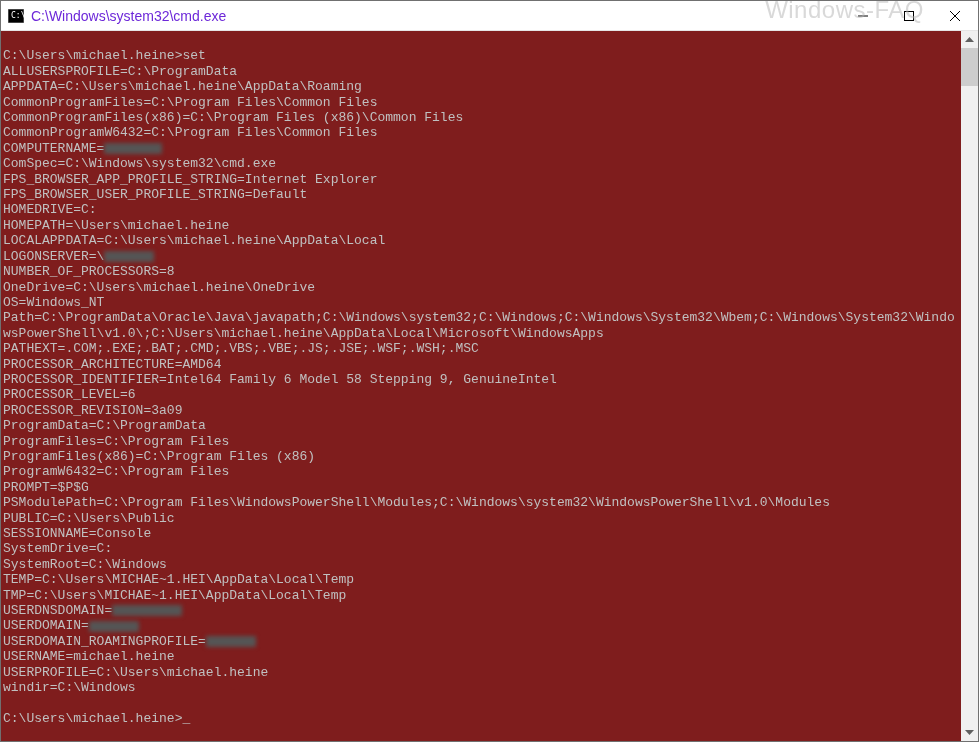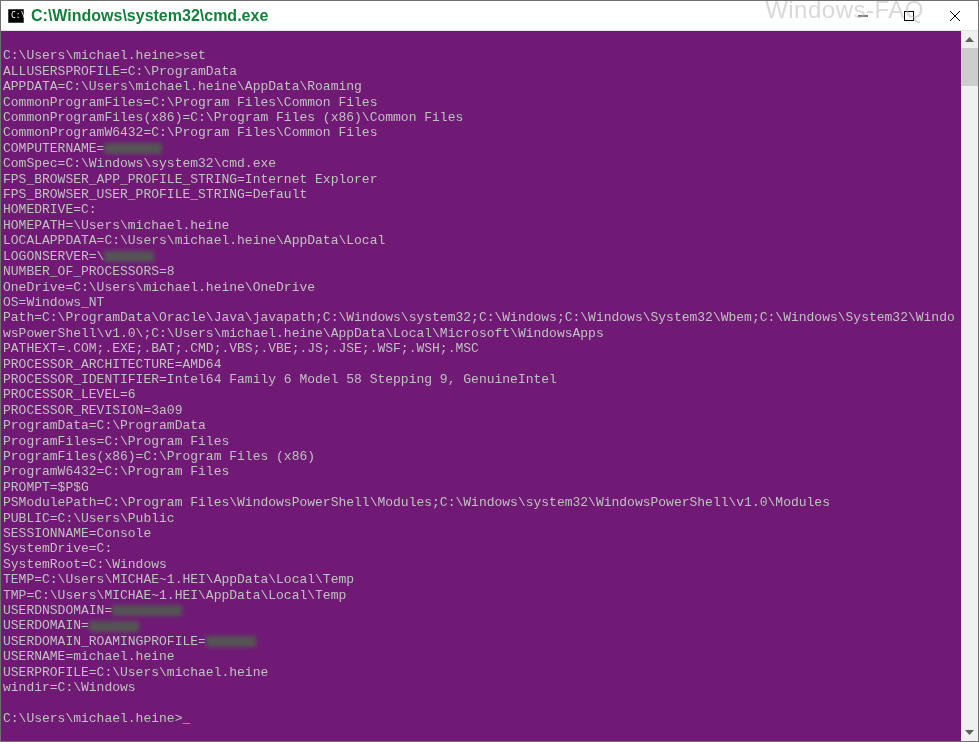--- a/index.html
+++ b/index.html
@@ -40,24 +40,23 @@
     }
     .titlebar .app-icon {
       width: 16px;
       height: 16px;
       margin: 0 7px;
       display: flex;
       align-items: center;
       justify-content: center;
     }
     .titlebar .title {
-      font-size: 16px;
-      color: #15803d;
+      font-size: 14px;
+      color: #6d28d9;
       flex: 1;
-      font-weight: bold;
     }
     .titlebar .controls {
       display: flex;
       height: 100%;
     }
     .titlebar .ctrl {
       width: 46px;
       height: 29px;
       display: flex;
       align-items: center;
@@ -66,21 +65,21 @@
     }
     .titlebar .ctrl svg { stroke: #000; stroke-width: 1; fill: none; }
     .console-wrap {
       flex: 1;
       display: flex;
       background: #000;
       overflow: hidden;
     }
     .console {
       flex: 1;
-      background: #701a75;
+      background: #7f1d1d;
       color: #c0c0c0;
       font-family: Consolas, 'Courier New', monospace;
       font-size: 13px;
       line-height: 15.4px;
       padding: 2px 2px;
       white-space: pre-wrap;
       word-break: break-all;
       overflow: hidden;
     }
     .redacted {

